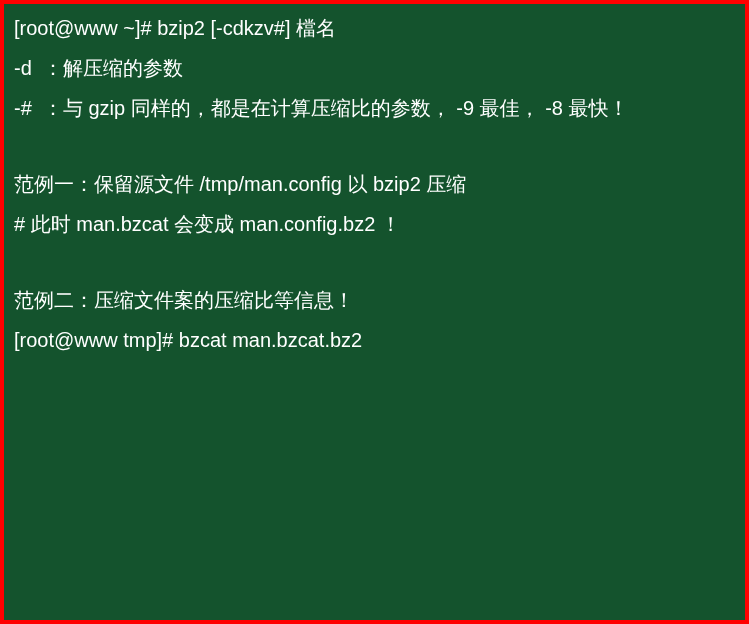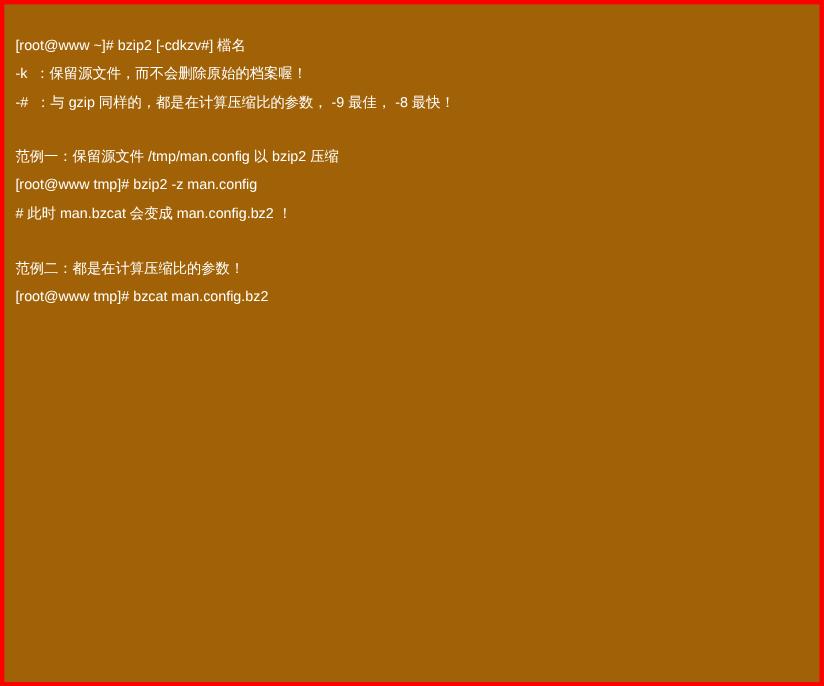--- a/index.html
+++ b/index.html
@@ -8,44 +8,43 @@
       box-sizing: border-box;
     }
     body {
       background: #ff0000;
       width: 749px;
       height: 624px;
       padding: 4px;
       font-family: "Microsoft YaHei", "SimSun", Arial, sans-serif;
     }
     .terminal {
-      background: #a16207;
+      background: #14532d;
       width: 100%;
       height: 100%;
-      padding: 24px 10px;
+      padding: 4px 10px;
       color: #ffffff;
-      font-size: 13px;
+      font-size: 20px;
       line-height: 2.0;
       overflow: hidden;
     }
     .line {
       white-space: pre-wrap;
       word-break: break-all;
     }
     .blank-line {
       height: 1.8em;
     }
   </style>
 </head>
 <body>
 
 <div class="terminal">
   <div class="line">[root@www ~]# bzip2 [-cdkzv#] 檔名</div>
-  <div class="line">-k  ：保留源文件，而不会删除原始的档案喔！</div>
+  <div class="line">-d  ：解压缩的参数</div>
   <div class="line">-#  ：与 gzip 同样的，都是在计算压缩比的参数， -9 最佳， -8 最快！</div>
   <div class="blank-line"></div>
   <div class="line">范例一：保留源文件 /tmp/man.config 以 bzip2 压缩</div>
-  <div class="line">[root@www tmp]# bzip2 -z man.config</div>
   <div class="line"># 此时 man.bzcat 会变成 man.config.bz2 ！</div>
   <div class="blank-line"></div>
-  <div class="line">范例二：都是在计算压缩比的参数！</div>
-  <div class="line">[root@www tmp]# bzcat man.config.bz2</div>
+  <div class="line">范例二：压缩文件案的压缩比等信息！</div>
+  <div class="line">[root@www tmp]# bzcat man.bzcat.bz2</div>
 </div>
 
 </body></html>

